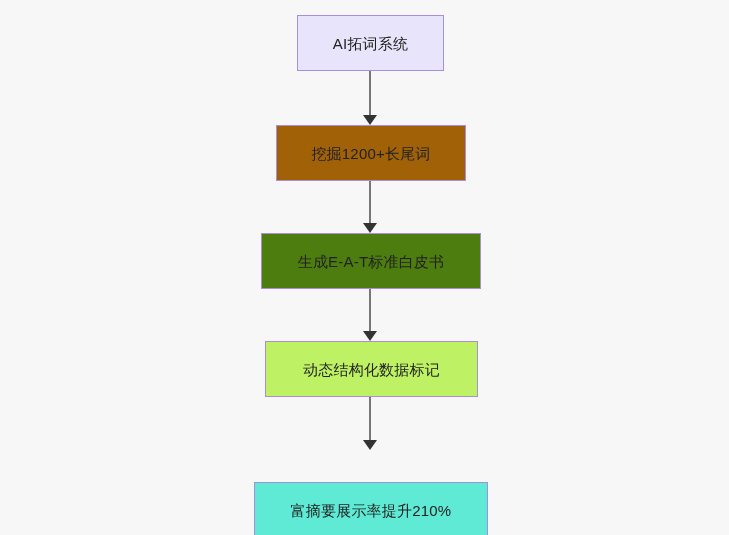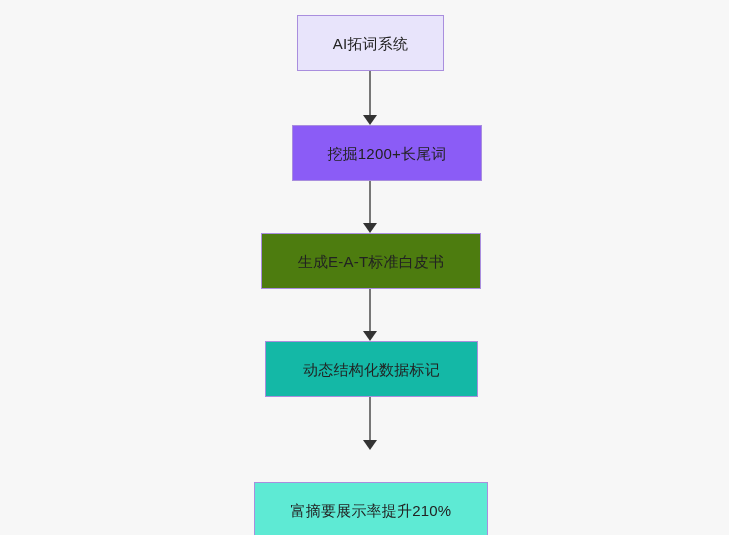--- a/index.html
+++ b/index.html
@@ -78,26 +78,26 @@
     <div class="edge-arrow" style="border-top-color: rgb(51, 51, 51);"></div>
   </div>
   <div class="edge" id="edge-3" style="left: 363px; top: 397px; height: 53px;">
     <div class="edge-line" style="height: 44px; background: rgb(119, 119, 119);"></div>
     <div class="edge-arrow" style="border-top-color: rgb(51, 51, 51);"></div>
   </div>
 
   <div class="node" id="node-0" style="left: 297px; top: 15px; width: 147px; background: rgb(232, 228, 251); border-color: rgb(169, 142, 222); color: rgb(34, 34, 34);">
     <span class="node-label">AI拓词系统</span>
   </div>
-  <div class="node" id="node-1" style="left: 276px; top: 125px; width: 190px; background: #8b5cf6; border-color: rgb(169, 142, 222); color: rgb(34, 34, 34); margin-left: 16px;">
+  <div class="node" id="node-1" style="left: 276px; top: 125px; width: 190px; background: #a16207; border-color: rgb(169, 142, 222); color: rgb(34, 34, 34);">
     <span class="node-label">挖掘1200+长尾词</span>
   </div>
   <div class="node" id="node-2" style="left: 261px; top: 233px; width: 220px; background: #4d7c0f; border-color: rgb(169, 142, 222); color: rgb(34, 34, 34);">
     <span class="node-label">生成E-A-T标准白皮书</span>
   </div>
-  <div class="node" id="node-3" style="left: 265px; top: 341px; width: 213px; background: #14b8a6; border-color: rgb(169, 142, 222); color: rgb(34, 34, 34);">
+  <div class="node" id="node-3" style="left: 265px; top: 341px; width: 213px; background: #bef264; border-color: rgb(169, 142, 222); color: rgb(34, 34, 34);">
     <span class="node-label">动态结构化数据标记</span>
   </div>
   <div class="node" id="node-4" style="left: 254px; top: 450px; width: 234px; background: #5eead4; border-color: rgb(169, 142, 222); color: rgb(34, 34, 34); margin-top: 32px;">
     <span class="node-label">富摘要展示率提升210%</span>
   </div>
 
 </div>
 
 </body></html>

